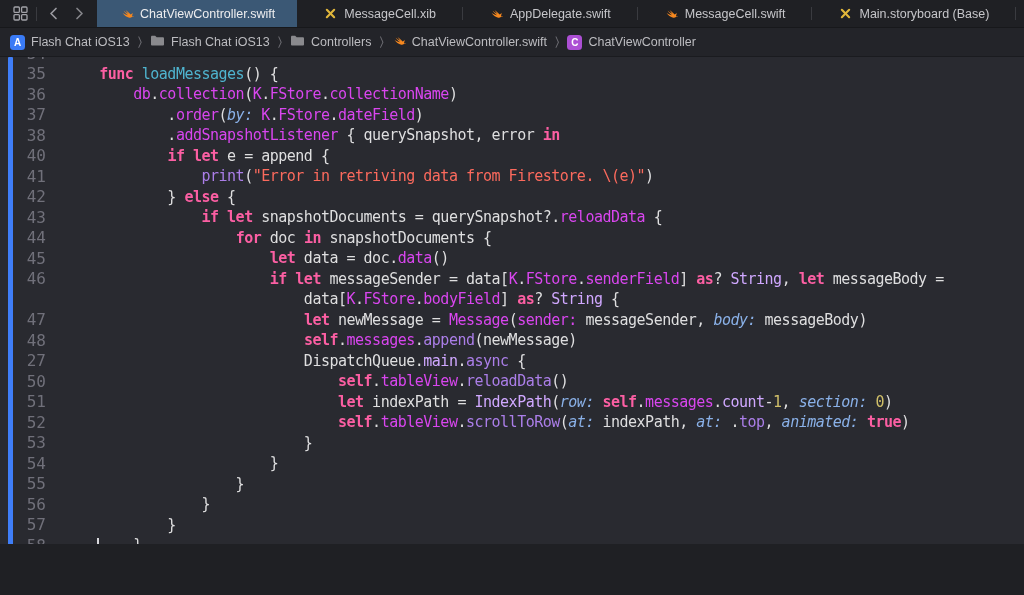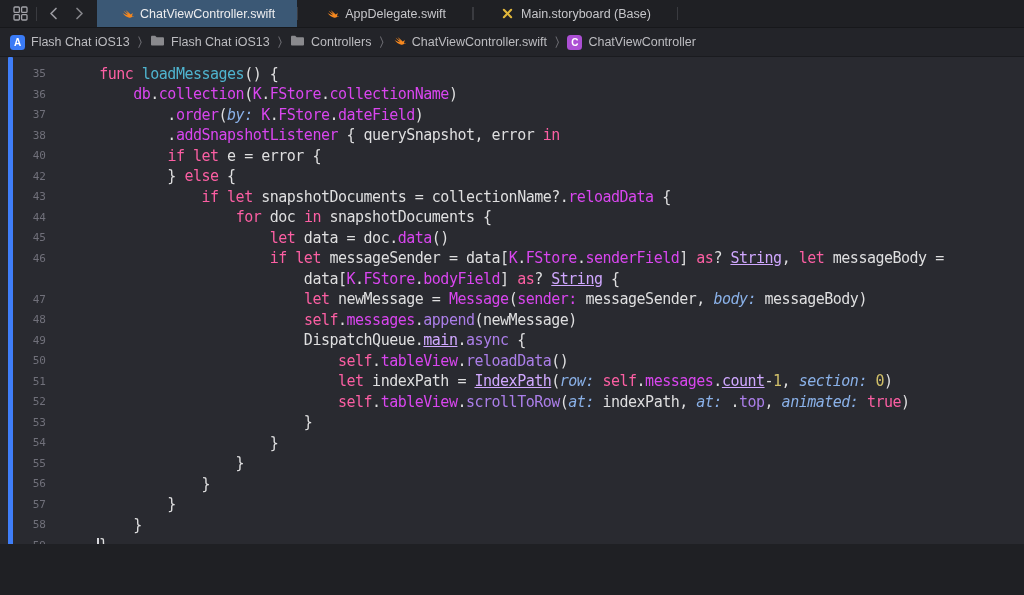--- a/index.html
+++ b/index.html
@@ -33,29 +33,29 @@
                 color:#fff; font-size:10px; font-weight:bold; display:flex;
                 align-items:center; justify-content:center; }
 
   
   .editor { flex:1; background:#292A30; position:relative; overflow:hidden; }
   .changebar { position:absolute; left:8px; top:0; width:5px; height:512px;
                background:#3F7EF8; border-radius:1px; }
   .code { margin-top:-14px; }
   .line { height:20.5px; display:flex; align-items:center; white-space:pre; }
   .lnum { display:inline-block; width:46px; text-align:right; flex-shrink:0;
-          font-family:"DejaVu Sans Mono", monospace; font-size:11px; color:#70707A; }
+          font-family:"DejaVu Sans Mono", monospace; font-size:16px; color:#70707A; }
   .ltext { font-family:"DejaVu Sans Mono", monospace; font-size:15px; margin-left:19px;
            letter-spacing:-0.5px; }
   .tk-p { color:#DFDFE0; }
-  .tk-k { color:#FC5FA3; font-weight:normal; }
+  .tk-k { color:#FC5FA3; font-weight:bold; }
   .tk-d { color:#4FB4CF; }
   .tk-m { color:#d946ef; }
   .tk-f { color:#AB7EE8; }
-  .tk-y { color:#D0A8FF;text-decoration:underline; }
+  .tk-y { color:#D0A8FF; }
   .tk-a { color:#8AB1E8;font-style:italic; }
   .tk-s { color:#FC6A5D; }
   .tk-n { color:#D0BF69; }
   .caret { position:absolute; left:97px; bottom:0; width:2px; height:6px; background:#D8D8DC; }
 </style>
 </head>
 <body>
 
 <div class="window">
 
@@ -86,30 +86,49 @@
 
     <div class="tabs">
       <div class="tab active">
         <span class="ticon">
             <svg width="14" height="14" viewBox="0 0 16 16">
               <path fill="#F6881F" d="M13.6 10.3c.9-1.7.8-3.7.8-3.7s-.9 1.3-2.2 2.1C11 7.3 8.2 4.5 6.2 3.3c1.5 2 3.7 4.6 3.7 4.6S6.3 5.9 4.2 4.2c2 2.8 5 5.3 5 5.3s-3.5-.7-6.3-3c1.7 2.9 4.7 5.1 7.7 5.7 1.2.2 2.4-.2 3-.9.6-.7 1.8-.5 2.5.3-.4-1.2-1.5-1.6-2.5-1.3z"></path>
             </svg>
           </span>
         <span>ChatViewController.swift</span>
       </div>
+      <div class="tab">
+        <span class="ticon">
+            <svg width="13" height="13" viewBox="0 0 16 16">
+              <g stroke="#E0B63B" stroke-width="2.6" stroke-linecap="round">
+                <line x1="3.5" y1="3.5" x2="12.5" y2="12.5"></line>
+                <line x1="12.5" y1="3.5" x2="3.5" y2="12.5"></line>
+              </g>
+            </svg>
+          </span>
+        <span>MessageCell.xib</span>
+      </div>
       <div class="tab-sep"></div>
       <div class="tab">
         <span class="ticon">
             <svg width="14" height="14" viewBox="0 0 16 16">
               <path fill="#F6881F" d="M13.6 10.3c.9-1.7.8-3.7.8-3.7s-.9 1.3-2.2 2.1C11 7.3 8.2 4.5 6.2 3.3c1.5 2 3.7 4.6 3.7 4.6S6.3 5.9 4.2 4.2c2 2.8 5 5.3 5 5.3s-3.5-.7-6.3-3c1.7 2.9 4.7 5.1 7.7 5.7 1.2.2 2.4-.2 3-.9.6-.7 1.8-.5 2.5.3-.4-1.2-1.5-1.6-2.5-1.3z"></path>
             </svg>
           </span>
         <span>AppDelegate.swift</span>
       </div>
       <div class="tab-sep"></div>
+      <div class="tab">
+        <span class="ticon">
+            <svg width="14" height="14" viewBox="0 0 16 16">
+              <path fill="#F6881F" d="M13.6 10.3c.9-1.7.8-3.7.8-3.7s-.9 1.3-2.2 2.1C11 7.3 8.2 4.5 6.2 3.3c1.5 2 3.7 4.6 3.7 4.6S6.3 5.9 4.2 4.2c2 2.8 5 5.3 5 5.3s-3.5-.7-6.3-3c1.7 2.9 4.7 5.1 7.7 5.7 1.2.2 2.4-.2 3-.9.6-.7 1.8-.5 2.5.3-.4-1.2-1.5-1.6-2.5-1.3z"></path>
+            </svg>
+          </span>
+        <span>MessageCell.swift</span>
+      </div>
       <div class="tab-sep"></div>
       <div class="tab">
         <span class="ticon">
             <svg width="13" height="13" viewBox="0 0 16 16">
               <g stroke="#E0B63B" stroke-width="2.6" stroke-linecap="round">
                 <line x1="3.5" y1="3.5" x2="12.5" y2="12.5"></line>
                 <line x1="12.5" y1="3.5" x2="3.5" y2="12.5"></line>
               </g>
             </svg>
           </span>
@@ -157,30 +176,31 @@
   </div>
 
   <div class="editor">
     <div class="changebar"></div>
     <div class="code">
         <div class="line"><span class="lnum">34</span><span class="ltext"></span></div>
         <div class="line"><span class="lnum">35</span><span class="ltext"><span class="tk-p">    </span><span class="tk-k">func</span><span class="tk-p"> </span><span class="tk-d">loadMessages</span><span class="tk-p">() {</span></span></div>
         <div class="line"><span class="lnum">36</span><span class="ltext"><span class="tk-p">        </span><span class="tk-m">db</span><span class="tk-p">.</span><span class="tk-m">collection</span><span class="tk-p">(</span><span class="tk-m">K</span><span class="tk-p">.</span><span class="tk-m">FStore</span><span class="tk-p">.</span><span class="tk-m">collectionName</span><span class="tk-p">)</span></span></div>
         <div class="line"><span class="lnum">37</span><span class="ltext"><span class="tk-p">            .</span><span class="tk-m">order</span><span class="tk-p">(</span><span class="tk-a">by:</span><span class="tk-p"> </span><span class="tk-m">K</span><span class="tk-p">.</span><span class="tk-m">FStore</span><span class="tk-p">.</span><span class="tk-m">dateField</span><span class="tk-p">)</span></span></div>
         <div class="line"><span class="lnum">38</span><span class="ltext"><span class="tk-p">            .</span><span class="tk-m">addSnapshotListener</span><span class="tk-p"> { querySnapshot, error </span><span class="tk-k">in</span></span></div>
-        <div class="line"><span class="lnum">40</span><span class="ltext"><span class="tk-p">            </span><span class="tk-k">if</span><span class="tk-p"> </span><span class="tk-k">let</span><span class="tk-p"> e = error {</span></span></div>
+        <div class="line"><span class="lnum">40</span><span class="ltext"><span class="tk-p">            </span><span class="tk-k">if</span><span class="tk-p"> </span><span class="tk-k">let</span><span class="tk-p"> e = append {</span></span></div>
+        <div class="line"><span class="lnum">41</span><span class="ltext"><span class="tk-p">                </span><span class="tk-f">print</span><span class="tk-p">(</span><span class="tk-s">"Error in retriving data from Firestore. \(e)"</span><span class="tk-p">)</span></span></div>
         <div class="line"><span class="lnum">42</span><span class="ltext"><span class="tk-p">            } </span><span class="tk-k">else</span><span class="tk-p"> {</span></span></div>
-        <div class="line"><span class="lnum">43</span><span class="ltext"><span class="tk-p">                </span><span class="tk-k">if</span><span class="tk-p"> </span><span class="tk-k">let</span><span class="tk-p"> snapshotDocuments = collectionName?.</span><span class="tk-m">reloadData</span><span class="tk-p"> {</span></span></div>
+        <div class="line"><span class="lnum">43</span><span class="ltext"><span class="tk-p">                </span><span class="tk-k">if</span><span class="tk-p"> </span><span class="tk-k">let</span><span class="tk-p"> snapshotDocuments = querySnapshot?.</span><span class="tk-m">reloadData</span><span class="tk-p"> {</span></span></div>
         <div class="line"><span class="lnum">44</span><span class="ltext"><span class="tk-p">                    </span><span class="tk-k">for</span><span class="tk-p"> doc </span><span class="tk-k">in</span><span class="tk-p"> snapshotDocuments {</span></span></div>
         <div class="line"><span class="lnum">45</span><span class="ltext"><span class="tk-p">                        </span><span class="tk-k">let</span><span class="tk-p"> data = doc.</span><span class="tk-m">data</span><span class="tk-p">()</span></span></div>
         <div class="line"><span class="lnum">46</span><span class="ltext"><span class="tk-p">                        </span><span class="tk-k">if</span><span class="tk-p"> </span><span class="tk-k">let</span><span class="tk-p"> messageSender = data[</span><span class="tk-m">K</span><span class="tk-p">.</span><span class="tk-m">FStore</span><span class="tk-p">.</span><span class="tk-m">senderField</span><span class="tk-p">] </span><span class="tk-k">as</span><span class="tk-p">? </span><span class="tk-y">String</span><span class="tk-p">, </span><span class="tk-k">let</span><span class="tk-p"> messageBody =</span></span></div>
         <div class="line"><span class="lnum"></span><span class="ltext"><span class="tk-p">                            data[</span><span class="tk-m">K</span><span class="tk-p">.</span><span class="tk-m">FStore</span><span class="tk-p">.</span><span class="tk-m">bodyField</span><span class="tk-p">] </span><span class="tk-k">as</span><span class="tk-p">? </span><span class="tk-y">String</span><span class="tk-p"> {</span></span></div>
         <div class="line"><span class="lnum">47</span><span class="ltext"><span class="tk-p">                            </span><span class="tk-k">let</span><span class="tk-p"> newMessage = </span><span class="tk-m">Message</span><span class="tk-p">(</span><span class="tk-m">sender:</span><span class="tk-p"> messageSender, </span><span class="tk-a">body:</span><span class="tk-p"> messageBody)</span></span></div>
         <div class="line"><span class="lnum">48</span><span class="ltext"><span class="tk-p">                            </span><span class="tk-k">self</span><span class="tk-p">.</span><span class="tk-m">messages</span><span class="tk-p">.</span><span class="tk-f">append</span><span class="tk-p">(newMessage)</span></span></div>
-        <div class="line"><span class="lnum">49</span><span class="ltext"><span class="tk-p">                            DispatchQueue.</span><span class="tk-y">main</span><span class="tk-p">.</span><span class="tk-f">async</span><span class="tk-p"> {</span></span></div>
+        <div class="line"><span class="lnum">27</span><span class="ltext"><span class="tk-p">                            DispatchQueue.</span><span class="tk-y">main</span><span class="tk-p">.</span><span class="tk-f">async</span><span class="tk-p"> {</span></span></div>
         <div class="line"><span class="lnum">50</span><span class="ltext"><span class="tk-p">                                </span><span class="tk-k">self</span><span class="tk-p">.</span><span class="tk-m">tableView</span><span class="tk-p">.</span><span class="tk-f">reloadData</span><span class="tk-p">()</span></span></div>
         <div class="line"><span class="lnum">51</span><span class="ltext"><span class="tk-p">                                </span><span class="tk-k">let</span><span class="tk-p"> indexPath = </span><span class="tk-y">IndexPath</span><span class="tk-p">(</span><span class="tk-a">row:</span><span class="tk-p"> </span><span class="tk-k">self</span><span class="tk-p">.</span><span class="tk-m">messages</span><span class="tk-p">.</span><span class="tk-y">count</span><span class="tk-p">-</span><span class="tk-n">1</span><span class="tk-p">, </span><span class="tk-a">section:</span><span class="tk-p"> </span><span class="tk-n">0</span><span class="tk-p">)</span></span></div>
         <div class="line"><span class="lnum">52</span><span class="ltext"><span class="tk-p">                                </span><span class="tk-k">self</span><span class="tk-p">.</span><span class="tk-m">tableView</span><span class="tk-p">.</span><span class="tk-f">scrollToRow</span><span class="tk-p">(</span><span class="tk-a">at:</span><span class="tk-p"> indexPath, </span><span class="tk-a">at:</span><span class="tk-p"> .</span><span class="tk-f">top</span><span class="tk-p">, </span><span class="tk-a">animated:</span><span class="tk-p"> </span><span class="tk-k">true</span><span class="tk-p">)</span></span></div>
         <div class="line"><span class="lnum">53</span><span class="ltext"><span class="tk-p">                            }</span></span></div>
         <div class="line"><span class="lnum">54</span><span class="ltext"><span class="tk-p">                        }</span></span></div>
         <div class="line"><span class="lnum">55</span><span class="ltext"><span class="tk-p">                    }</span></span></div>
         <div class="line"><span class="lnum">56</span><span class="ltext"><span class="tk-p">                }</span></span></div>
         <div class="line"><span class="lnum">57</span><span class="ltext"><span class="tk-p">            }</span></span></div>
         <div class="line"><span class="lnum">58</span><span class="ltext"><span class="tk-p">        }</span></span></div>
         <div class="line"><span class="lnum">59</span><span class="ltext"><span class="tk-p">    }</span></span></div>

